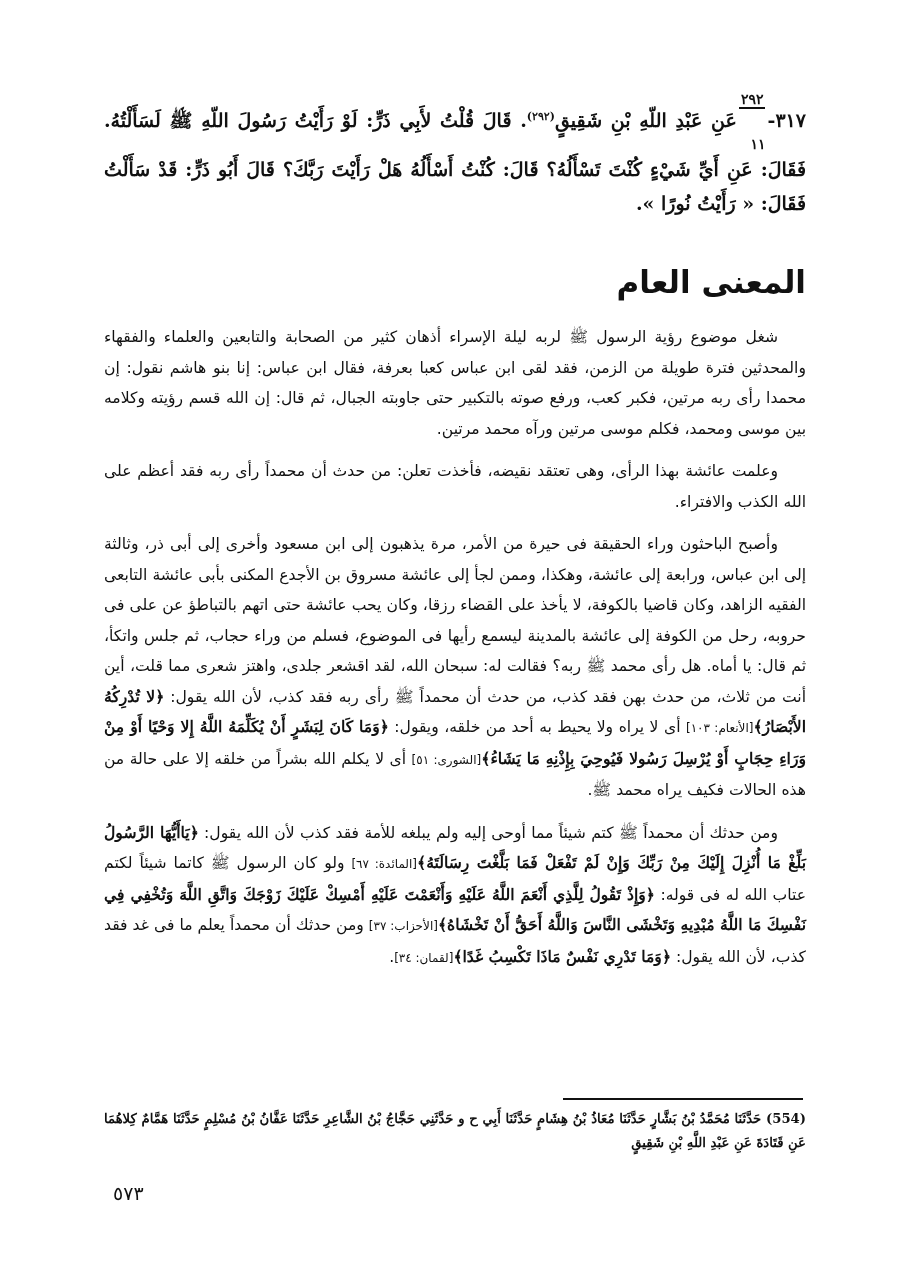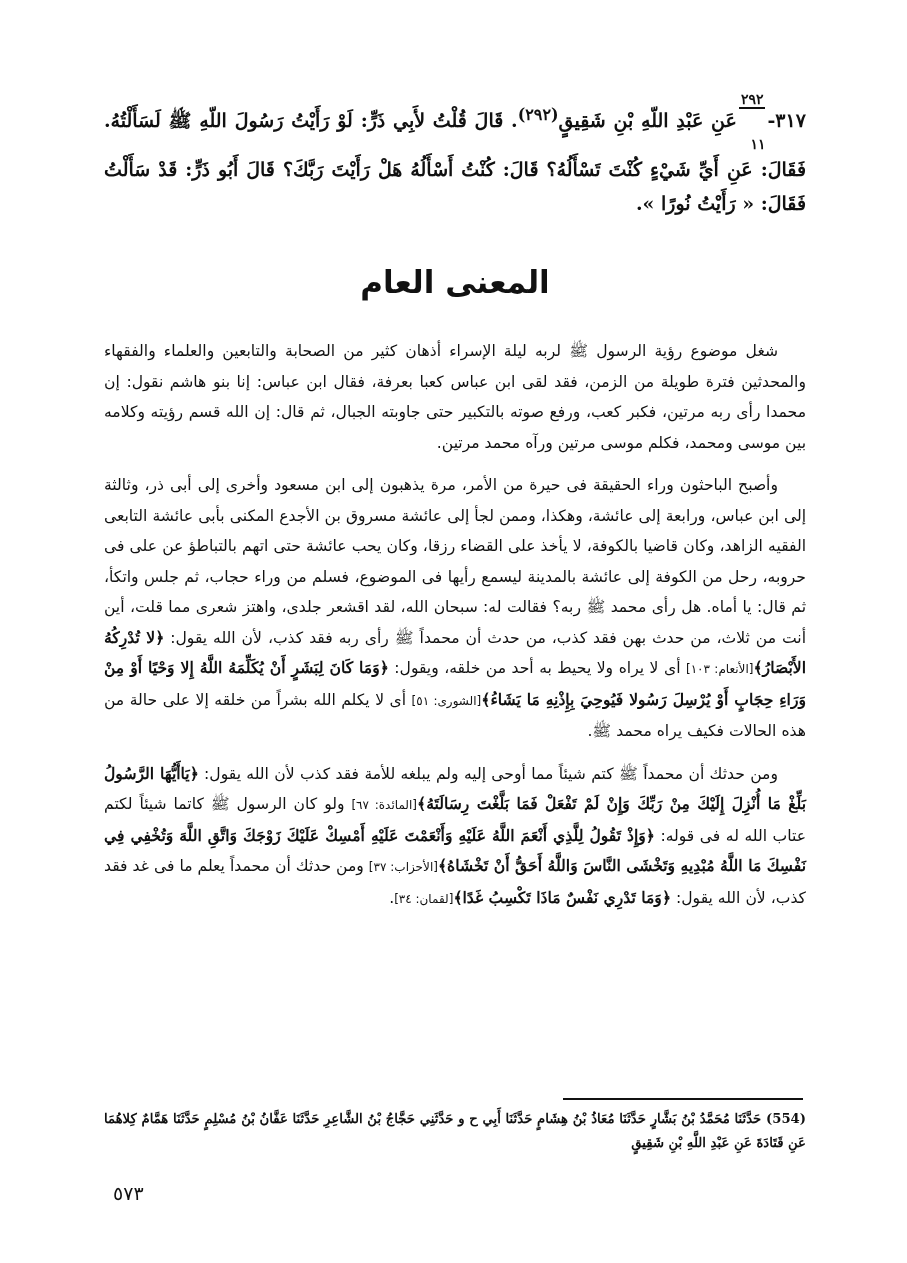--- a/index.html
+++ b/index.html
@@ -45,30 +45,30 @@
   .frac .num {
     display: block;
     border-bottom: 2px solid #111;
     padding: 0 2px;
   }
   .frac .den {
     display: block;
     margin-top: 28px;
   }
   sup.fn {
-    font-size: 16px;
+    font-size: 11px;
     vertical-align: super;
     line-height: 0;
   }
   .section-title {
-    text-align: center;
+    text-align: right;
     font-family: "DejaVu Sans", sans-serif;
     font-weight: bold;
     font-size: 31px;
-    margin: 42px 0 34px 0;
+    margin: 42px 0 20px 0;
     line-height: 40px;
   }
   .para {
     font-size: 15.6px;
     line-height: 30.5px;
     margin: 12px 0 9px 0;
     text-indent: 28px;
     text-align-last: right;
   }
   .quran {
@@ -114,20 +114,21 @@
 <div class="page">
 
   <p class="hadith">
     <span class="hadith-num">٣١٧-</span><span class="frac"><span class="num">٢٩٢</span><span class="den">١١</span></span><span>عَنِ عَبْدِ اللّهِ بْنِ شَقِيقٍ</span><sup class="fn">(٢٩٢)</sup><span>. قَالَ قُلْتُ لأَبِي ذَرٍّ: لَوْ رَأَيْتُ رَسُولَ اللّهِ ﷺ لَسَأَلْتُهُ. فَقَالَ: عَنِ أَيِّ شَيْءٍ كُنْتَ تَسْأَلُهُ؟ قَالَ: كُنْتُ أَسْأَلُهُ هَلْ رَأَيْتَ رَبَّكَ؟ قَالَ أَبُو ذَرٍّ: قَدْ سَأَلْتُ فَقَالَ: « رَأَيْتُ نُورًا ».</span>
   </p>
 
   <h2 class="section-title">المعنى العام</h2>
 
   <p class="para">شغل موضوع رؤية الرسول ﷺ لربه ليلة الإسراء أذهان كثير من الصحابة والتابعين والعلماء والفقهاء والمحدثين فترة طويلة من الزمن، فقد لقى ابن عباس كعبا بعرفة، فقال ابن عباس: إنا بنو هاشم نقول: إن محمدا رأى ربه مرتين، فكبر كعب، ورفع صوته بالتكبير حتى جاوبته الجبال، ثم قال: إن الله قسم رؤيته وكلامه بين موسى ومحمد، فكلم موسى مرتين ورآه محمد مرتين.</p>
 
+  <p class="para">وعلمت عائشة بهذا الرأى، وهى تعتقد نقيضه، فأخذت تعلن: من حدث أن محمداً رأى ربه فقد أعظم على الله الكذب والافتراء.</p>
 
   <p class="para"><span>وأصبح الباحثون وراء الحقيقة فى حيرة من الأمر، مرة يذهبون إلى ابن مسعود وأخرى إلى أبى ذر، وثالثة إلى ابن عباس، ورابعة إلى عائشة، وهكذا، وممن لجأ إلى عائشة مسروق بن الأجدع المكنى بأبى عائشة التابعى الفقيه الزاهد، وكان قاضيا بالكوفة، لا يأخذ على القضاء رزقا، وكان يحب عائشة حتى اتهم بالتباطؤ عن على فى حروبه، رحل من الكوفة إلى عائشة بالمدينة ليسمع رأيها فى الموضوع، فسلم من وراء حجاب، ثم جلس واتكأ، ثم قال: يا أماه. هل رأى محمد ﷺ ربه؟ فقالت له: سبحان الله، لقد اقشعر جلدى، واهتز شعرى مما قلت، أين أنت من ثلاث، من حدث بهن فقد كذب، من حدث أن محمداً ﷺ رأى ربه فقد كذب، لأن الله يقول: </span><span class="quran">﴿لا تُدْرِكُهُ الأَبْصَارُ﴾</span><span class="ref">[الأنعام: ١٠٣]</span><span> أى لا يراه ولا يحيط به أحد من خلقه، ويقول: </span><span class="quran">﴿وَمَا كَانَ لِبَشَرٍ أَنْ يُكَلِّمَهُ اللَّهُ إِلا وَحْيًا أَوْ مِنْ وَرَاءِ حِجَابٍ أَوْ يُرْسِلَ رَسُولا فَيُوحِيَ بِإِذْنِهِ مَا يَشَاءُ﴾</span><span class="ref">[الشورى: ٥١]</span><span> أى لا يكلم الله بشراً من خلقه إلا على حالة من هذه الحالات فكيف يراه محمد ﷺ.</span></p>
 
   <p class="para"><span>ومن حدثك أن محمداً ﷺ كتم شيئاً مما أوحى إليه ولم يبلغه للأمة فقد كذب لأن الله يقول: </span><span class="quran">﴿يَاأَيُّهَا الرَّسُولُ بَلِّغْ مَا أُنْزِلَ إِلَيْكَ مِنْ رَبِّكَ وَإِنْ لَمْ تَفْعَلْ فَمَا بَلَّغْتَ رِسَالَتَهُ﴾</span><span class="ref">[المائدة: ٦٧]</span><span> ولو كان الرسول ﷺ كاتما شيئاً لكتم عتاب الله له فى قوله: </span><span class="quran">﴿وَإِذْ تَقُولُ لِلَّذِي أَنْعَمَ اللَّهُ عَلَيْهِ وَأَنْعَمْتَ عَلَيْهِ أَمْسِكْ عَلَيْكَ زَوْجَكَ وَاتَّقِ اللَّهَ وَتُخْفِي فِي نَفْسِكَ مَا اللَّهُ مُبْدِيهِ وَتَخْشَى النَّاسَ وَاللَّهُ أَحَقُّ أَنْ تَخْشَاهُ﴾</span><span class="ref">[الأحزاب: ٣٧]</span><span> ومن حدثك أن محمداً يعلم ما فى غد فقد كذب، لأن الله يقول: </span><span class="quran">﴿وَمَا تَدْرِي نَفْسٌ مَاذَا تَكْسِبُ غَدًا﴾</span><span class="ref">[لقمان: ٣٤]</span><span>.</span></p>
 
 </div>
 
 <div class="footnote-sep"></div>
 
 <div class="footnote">(554) حَدَّثَنَا مُحَمَّدُ بْنُ بَشَّارٍ حَدَّثَنَا مُعَاذُ بْنُ هِشَامٍ حَدَّثَنَا أَبِي ح و حَدَّثَنِي حَجَّاجُ بْنُ الشَّاعِرِ حَدَّثَنَا عَفَّانُ بْنُ مُسْلِمٍ حَدَّثَنَا هَمَّامٌ كِلاهُمَا عَنِ قَتَادَةَ عَنِ عَبْدِ اللَّهِ بْنِ شَقِيقٍ</div>

